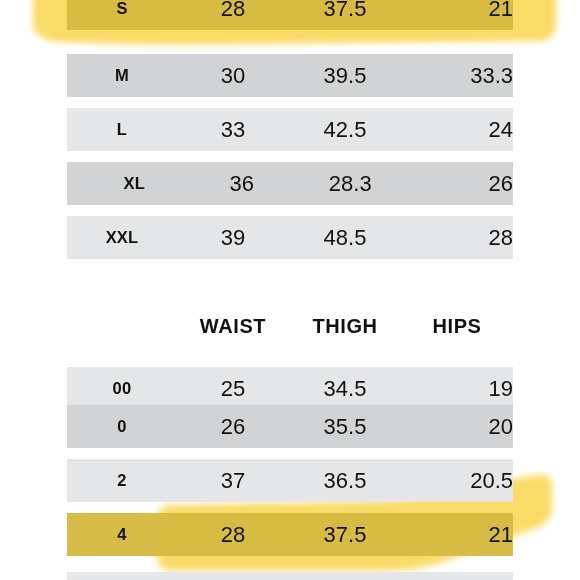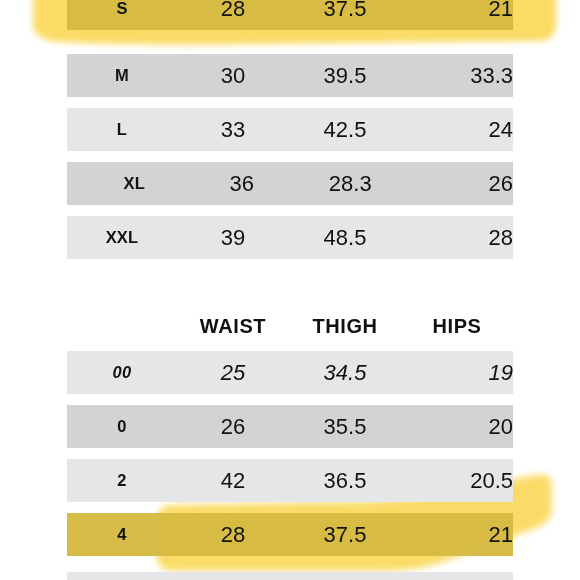--- a/index.html
+++ b/index.html
@@ -159,35 +159,35 @@
   </div>
 
   <div class="col-head-row" style="top:311px;">
     <span class="hcell c0"></span>
     <span class="hcell c1">WAIST</span>
     <span class="hcell c3">THIGH</span>
     <span class="hcell c2">HIPS</span>
   </div>
 
   <div class="table" style="top:351px;">
-    <div class="row shade-light" style="top:0px;font-style:italic;">
+    <div class="row shade-light" style="top:16px;">
       <span class="cell c0">00</span>
       <span class="cell c1">25</span>
       <span class="cell c2">34.5</span>
       <span class="cell c3">19</span>
     </div>
     <div class="row shade-dark" style="top:54px;">
       <span class="cell c0">0</span>
       <span class="cell c1">26</span>
       <span class="cell c2">35.5</span>
       <span class="cell c3">20</span>
     </div>
     <div class="row shade-light" style="top:108px;">
       <span class="cell c0">2</span>
-      <span class="cell c1">42</span>
+      <span class="cell c1">37</span>
       <span class="cell c2">36.5</span>
       <span class="cell c3">20.5</span>
     </div>
     <div class="row hl-dark" style="top:162px;">
       <span class="cell c0">4</span>
       <span class="cell c1">28</span>
       <span class="cell c2">37.5</span>
       <span class="cell c3">21</span>
     </div>
     <div class="row shade-light" style="top:221px; height:43px;">

